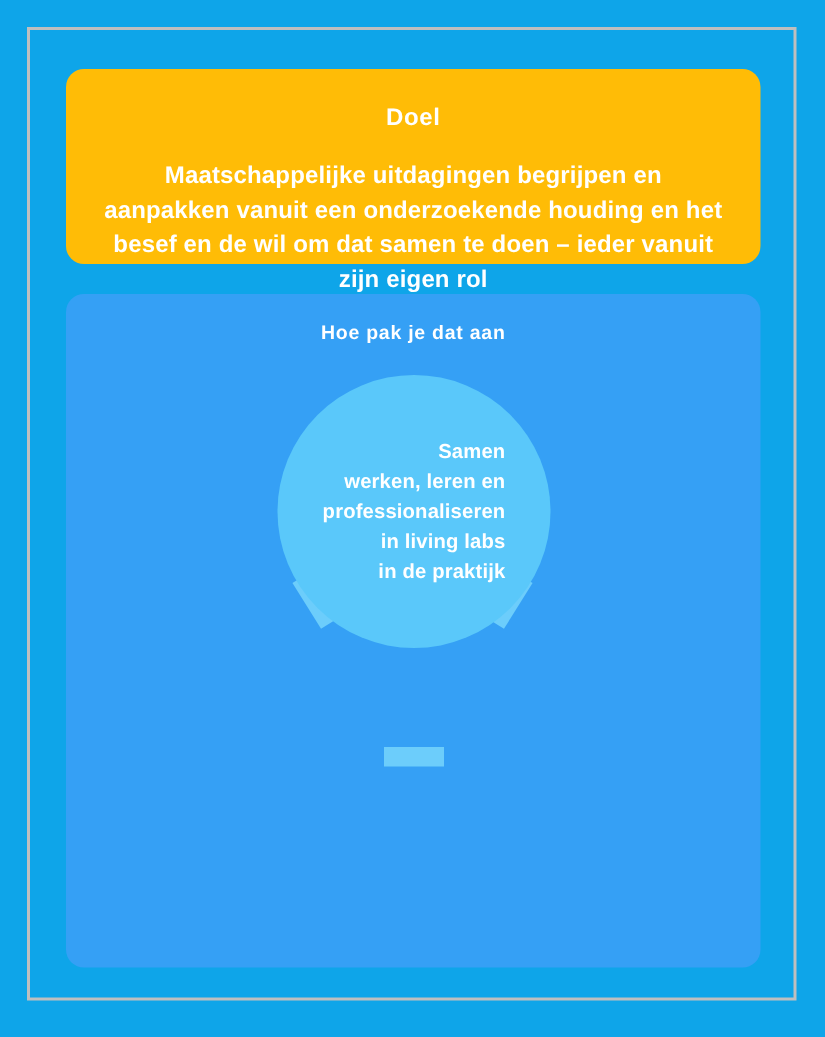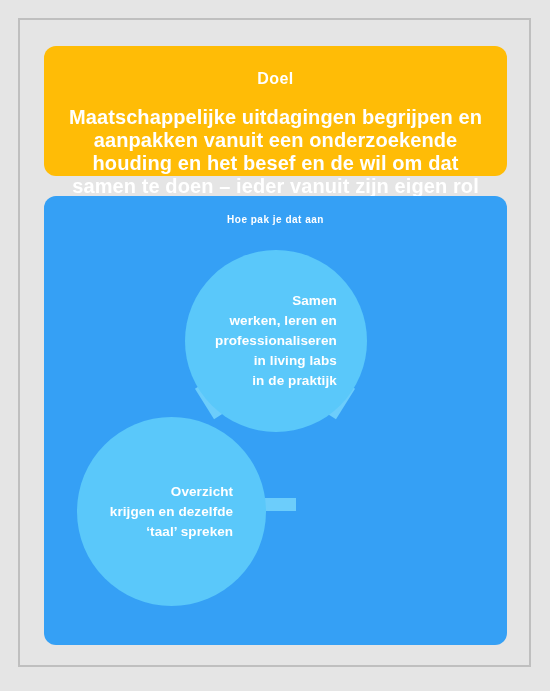--- a/index.html
+++ b/index.html
@@ -11,21 +11,21 @@
     width: 550px;
     height: 691px;
     font-family: "Liberation Sans", sans-serif;
     overflow: hidden;
   }
 
   #infographic {
     position: relative;
     width: 550px;
     height: 691px;
-    background: #e5e5e5;
+    background: #0ea5e9;
   }
 
   
   .page-frame {
     position: absolute;
     left: 18px;
     top: 18px;
     width: 513px;
     height: 649px;
     border: 2px solid #bfbfbf;
@@ -49,21 +49,21 @@
   }
   .goal-title {
     font-size: 16px;
     font-weight: bold;
     letter-spacing: 0.4px;
     line-height: 26px;
     margin: 6px 0 0 0;
     color: #ffffff;
   }
   .goal-body {
-    font-size: 20px;
+    font-size: 16px;
     font-weight: bold;
     line-height: 23px;
     margin: 14px 0 0 0;
     color: #ffffff;
     letter-spacing: 0.1px;
   }
 
   
   .approach-panel {
     position: absolute;
@@ -75,21 +75,21 @@
     border-radius: 12px;
     box-sizing: border-box;
     overflow: hidden;
   }
   .approach-title {
     position: absolute;
     left: 0;
     top: 18px;
     width: 100%;
     text-align: center;
-    font-size: 10px;
+    font-size: 13px;
     font-weight: bold;
     color: #ffffff;
     letter-spacing: 0.5px;
   }
 
   
   .circle-stage {
     position: absolute;
     left: 0;
     top: 0;
@@ -184,23 +184,18 @@
       <div class="connector bottom"></div>
 
       <div class="node-circle samen">
         <span class="node-label">Samen
 werken, leren en
 professionaliseren
 in living labs
 in de praktijk</span>
       </div>
 
-      <div class="node-circle overzicht">
-        <span class="node-label">Overzicht
-krijgen en dezelfde
-‘taal’ spreken</span>
-      </div>
 
 
     </div>
   </section>
 
 </div>
 
 </body></html>

